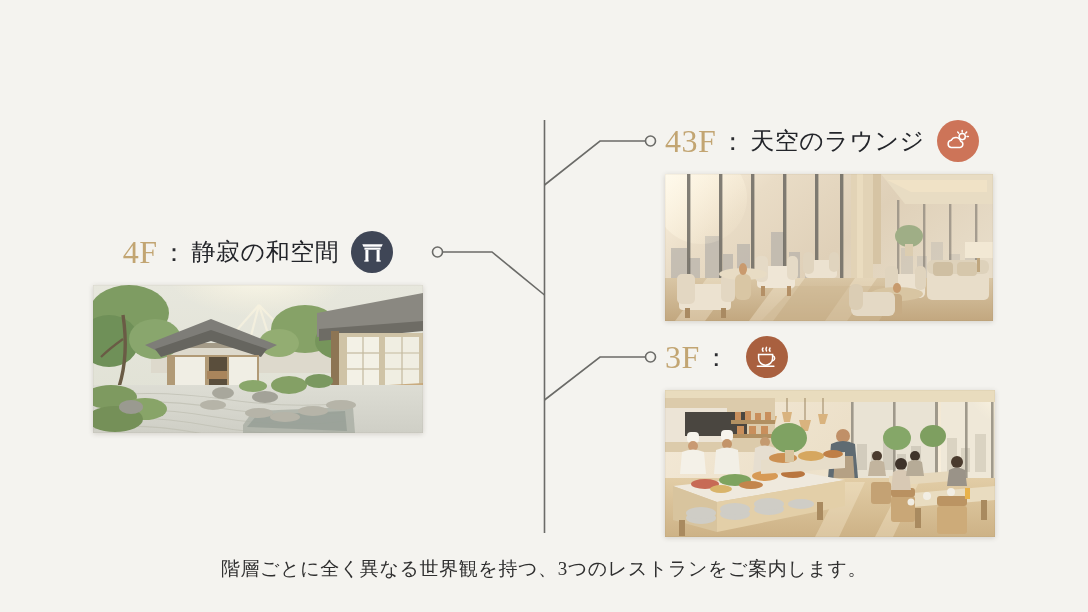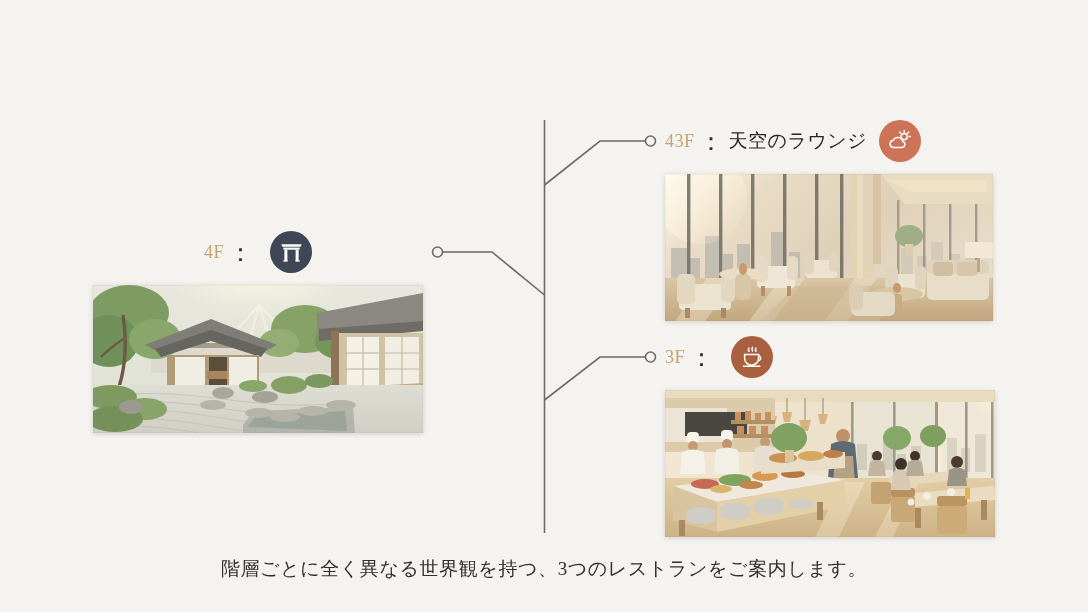--- a/index.html
+++ b/index.html
@@ -48,33 +48,33 @@
   .floor-block {
     position: absolute;
   }
   .floor-label-row {
     display: flex;
     align-items: center;
     white-space: nowrap;
   }
   .floor-num {
     font-family: "Liberation Serif", "DejaVu Serif", serif;
-    font-size: 18px;
+    font-size: 32px;
     color: #c2a572;
     letter-spacing: 0.5px;
   }
   .floor-sep {
     font-family: "Liberation Serif", "DejaVu Serif", serif;
     font-size: 25px;
     color: #2b2c30;
     padding: 0 5px 0 4px;
   }
   .floor-name {
     font-family: Liberation Serif, serif;
-    font-size: 19px;
+    font-size: 24px;
     color: #23252a;
     letter-spacing: 0.5px;
   }
 
   .badge {
     width: 42px;
     height: 42px;
     border-radius: 50%;
     margin-left: 12px;
     display: flex;
@@ -264,20 +264,21 @@
         </g>
         <rect x="0" y="0" width="328" height="147" fill="none" stroke="rgba(120,100,70,0.12)"></rect>
       </svg>
     </div>
   </div>
 
   <div class="floor-block" style="left:93px; top:231px;">
     <div class="floor-label-row" style="justify-content:center; width:330px;">
       <span class="floor-num">4F</span>
       <span class="floor-sep">：</span>
+      <span class="floor-name">静寂の和空間</span>
       <span class="badge" style="background:#3f4656;">
         <svg width="25" height="25" viewBox="0 0 25 25" fill="#ffffff">
           <path d="M2.3 4.2 h20.4 l-1.1 2.6 h-18.2 z"></path>
           <rect x="4.4" y="7.6" width="16.2" height="2.1"></rect>
           <rect x="5.4" y="9.9" width="3.0" height="11.2"></rect>
           <rect x="16.6" y="9.9" width="3.0" height="11.2"></rect>
           <rect x="4.2" y="20.4" width="4.4" height="1.2"></rect>
           <rect x="16.4" y="20.4" width="4.4" height="1.2"></rect>
         </svg>
       </span>

